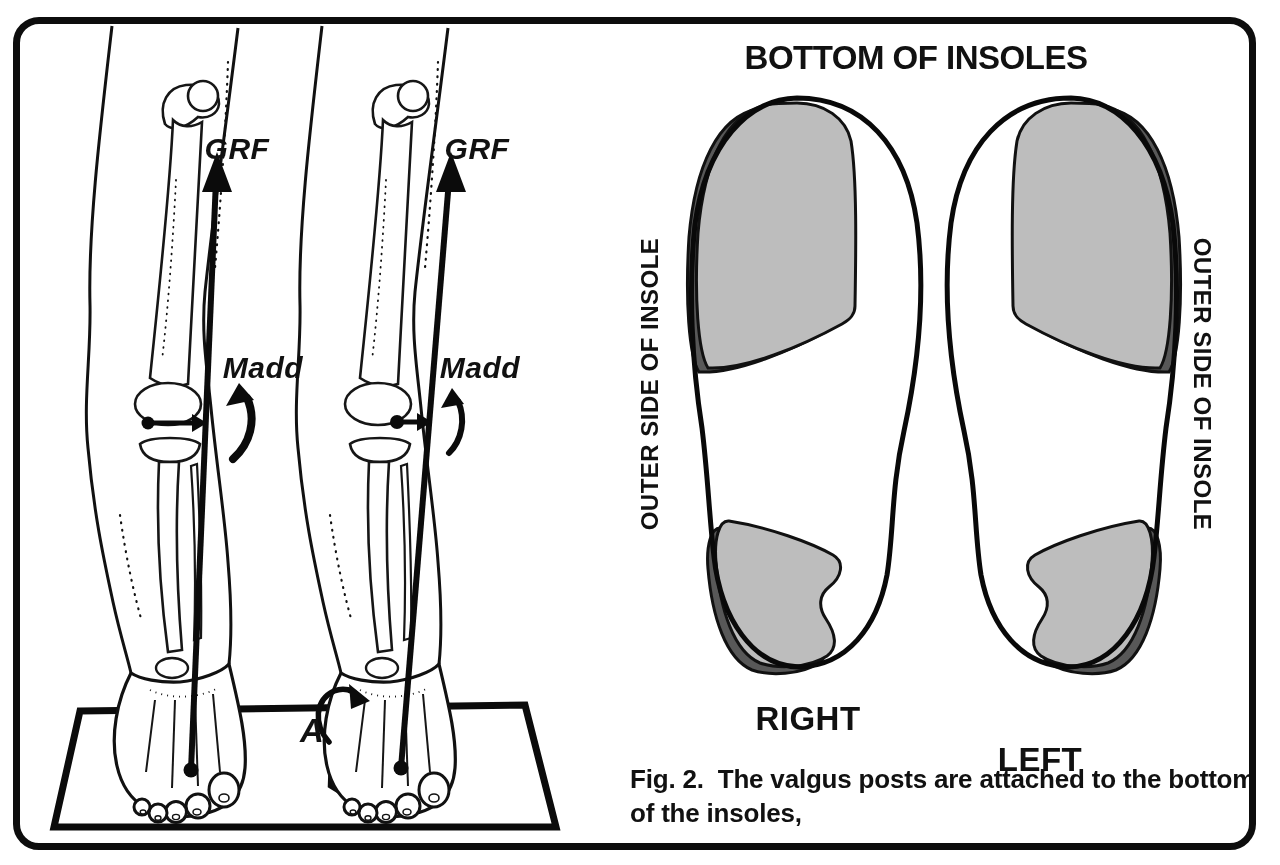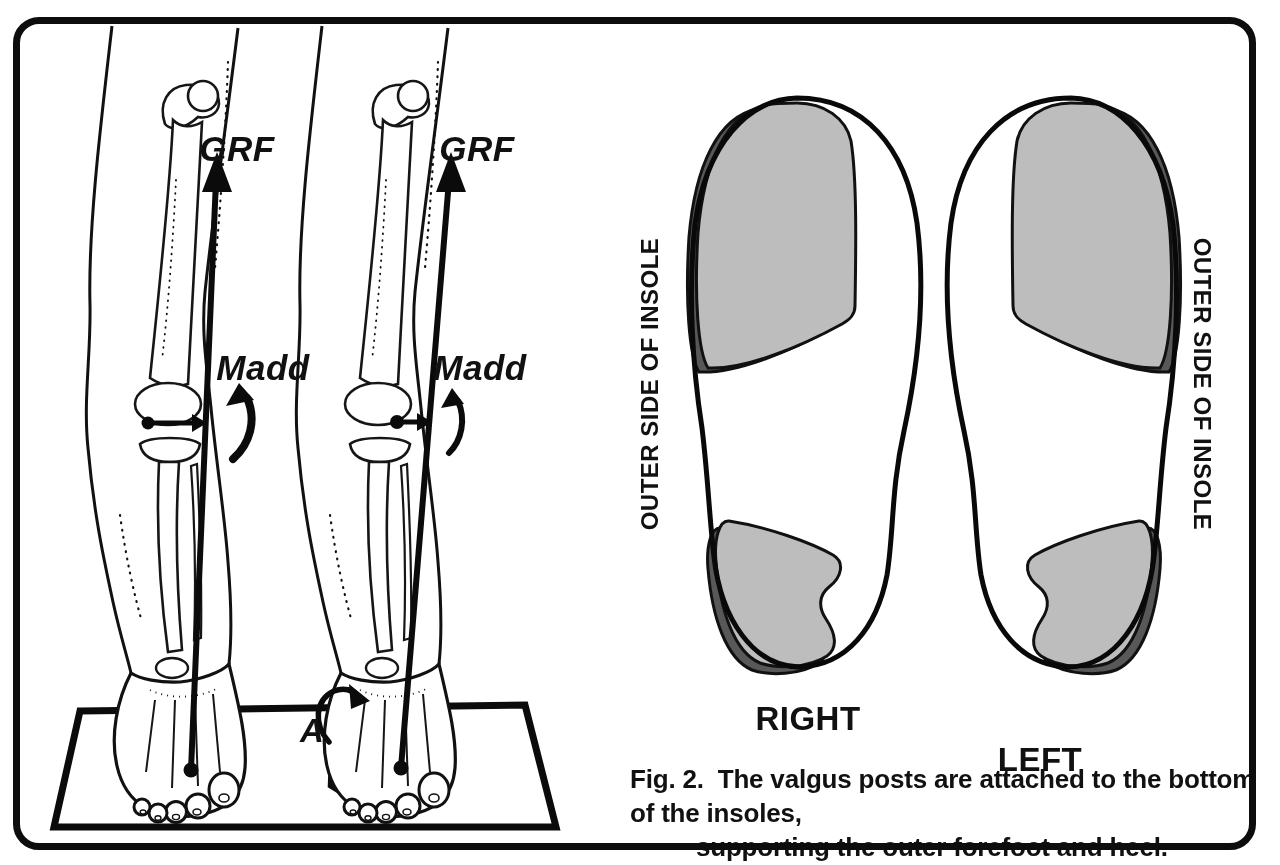--- a/index.html
+++ b/index.html
@@ -7,21 +7,21 @@
     position:relative;width:1280px;height:865px;background:#ffffff;
     overflow:hidden;font-family:"Liberation Sans",sans-serif;color:#111;
   }
   .frame{
     position:absolute;left:13px;top:17px;width:1243px;height:833px;
     border:7px solid #0d0d0d;border-radius:26px;box-sizing:border-box;
     pointer-events:none;
   }
   svg.art{position:absolute;left:0;top:0;}
   .lbl{position:absolute;transform:translate(-50%,-50%);white-space:nowrap;}
-  .force-lbl{font-weight:bold;font-style:italic;font-size:35px;letter-spacing:0.5px;}
+  .force-lbl{font-weight:bold;font-style:italic;font-size:30px;letter-spacing:0.5px;}
   .wedge-lbl{font-weight:bold;font-style:italic;font-size:33px;}
   .panel-title{font-weight:bold;font-size:33px;letter-spacing:-0.5px;}
   .foot-lbl{font-weight:bold;font-size:33px;letter-spacing:0.5px;}
   .vert-lbl{font-weight:bold;font-size:24px;letter-spacing:0.5px;}
   .vert-lbl.ccw{transform:translate(-50%,-50%) rotate(-90deg);}
   .vert-lbl.cw{transform:translate(-50%,-50%) rotate(90deg);}
   .caption{
     position:absolute;left:630px;top:762px;width:648px;
     font-weight:bold;font-size:26px;line-height:34px;letter-spacing:-0.2px;
   }
@@ -156,28 +156,28 @@
       </g>
     </g>
   </svg>
 
   <div class="lbl force-lbl" style="left:237px;top:149px;">GRF</div>
   <div class="lbl force-lbl" style="left:477px;top:149px;">GRF</div>
   <div class="lbl force-lbl" style="left:263px;top:368px;">Madd</div>
   <div class="lbl force-lbl" style="left:480px;top:368px;">Madd</div>
   <div class="lbl wedge-lbl" style="left:312px;top:731px;">A</div>
 
+  <div class="lbl panel-title" style="left:916px;top:58px;">BOTTOM OF INSOLES</div>
 
   <div class="lbl vert-lbl ccw" style="left:650px;top:384px;">OUTER SIDE OF INSOLE</div>
   <div class="lbl vert-lbl cw" style="left:1202px;top:384px;">OUTER SIDE OF INSOLE</div>
 
   <div class="lbl foot-lbl" style="left:808px;top:719px;">RIGHT</div>
   <div class="lbl foot-lbl" style="left:1040px;top:760px;">LEFT</div>
 
   <div class="caption">
     <div>
       <span class="fig-label">Fig. 2.</span><span>The valgus posts are attached to the bottom of the insoles,</span>
     </div>
-    <div class="line2">supporting the outer forefoot and heel.</div>
   </div>
 
   <div class="frame"></div>
 </div>
 
 </body></html>

